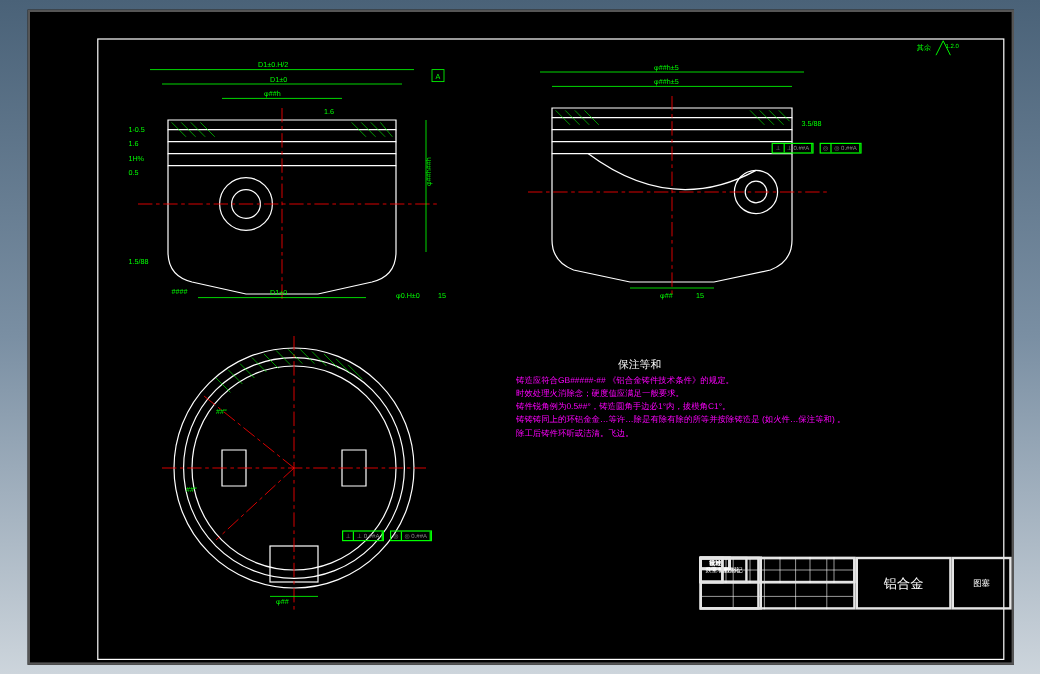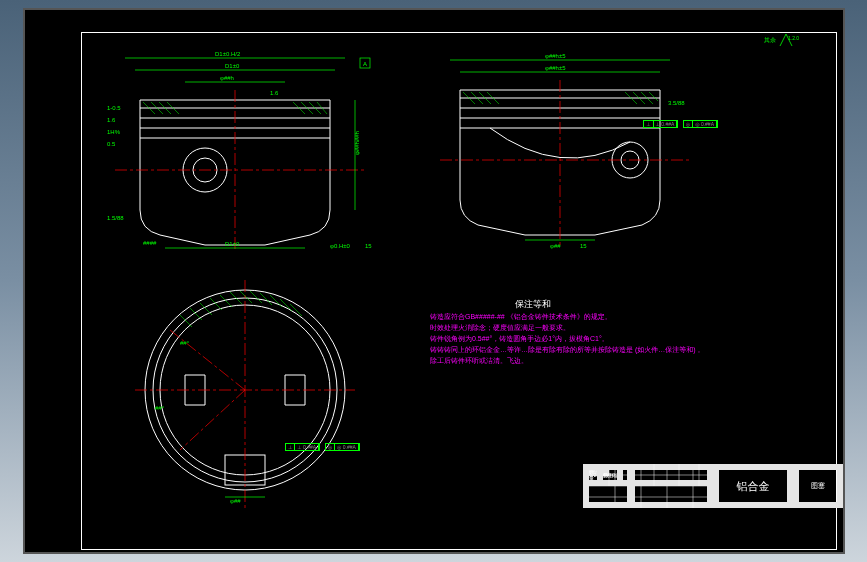--- a/index.html
+++ b/index.html
@@ -31,21 +31,21 @@
   .hatch { stroke: #0f0; stroke-width: 0.5; }
   .tech-req { color: #f0f; font-size: 7px; position: absolute; }
   .tech-title { color: #fff; font-size: 9px; position: absolute; }
   .title-block {
     position: absolute;
     right: 0; bottom: 0;
     width: 260px; height: 88px;
   }
   .tb-cell {
     position: absolute;
-    border: 6px solid #e5e5e5;
+    border: 2px solid #e5e5e5;
     color: #fff;
     font-size: 7px;
     display: flex;
     align-items: center;
     justify-content: center;
   }
   .surface-mark {
     position: absolute;
     color: #0f0;
     font-size: 7px;

